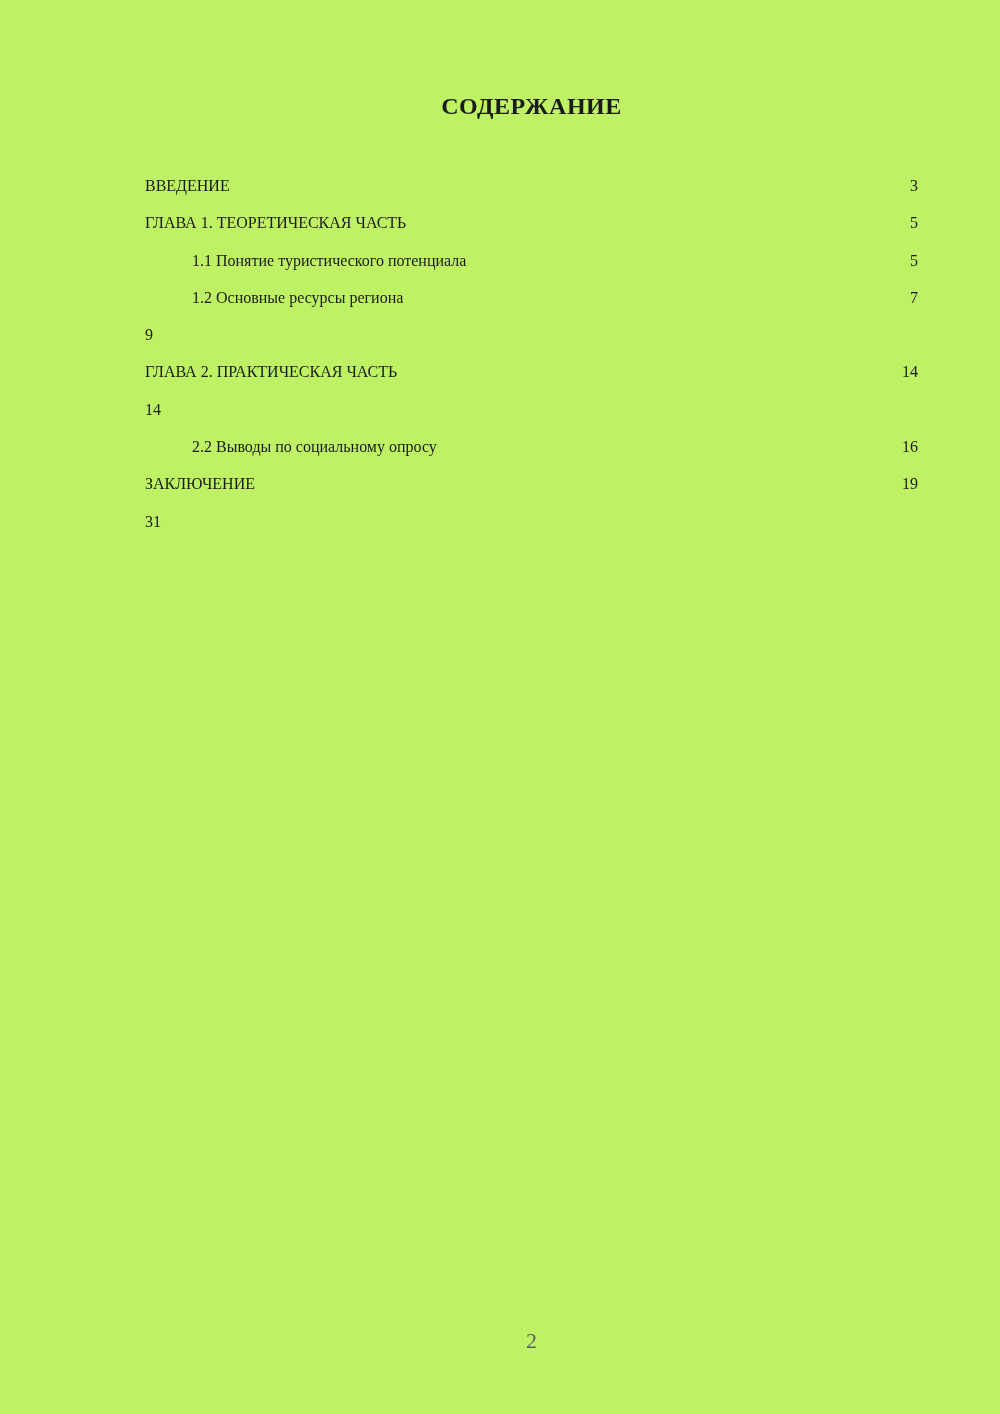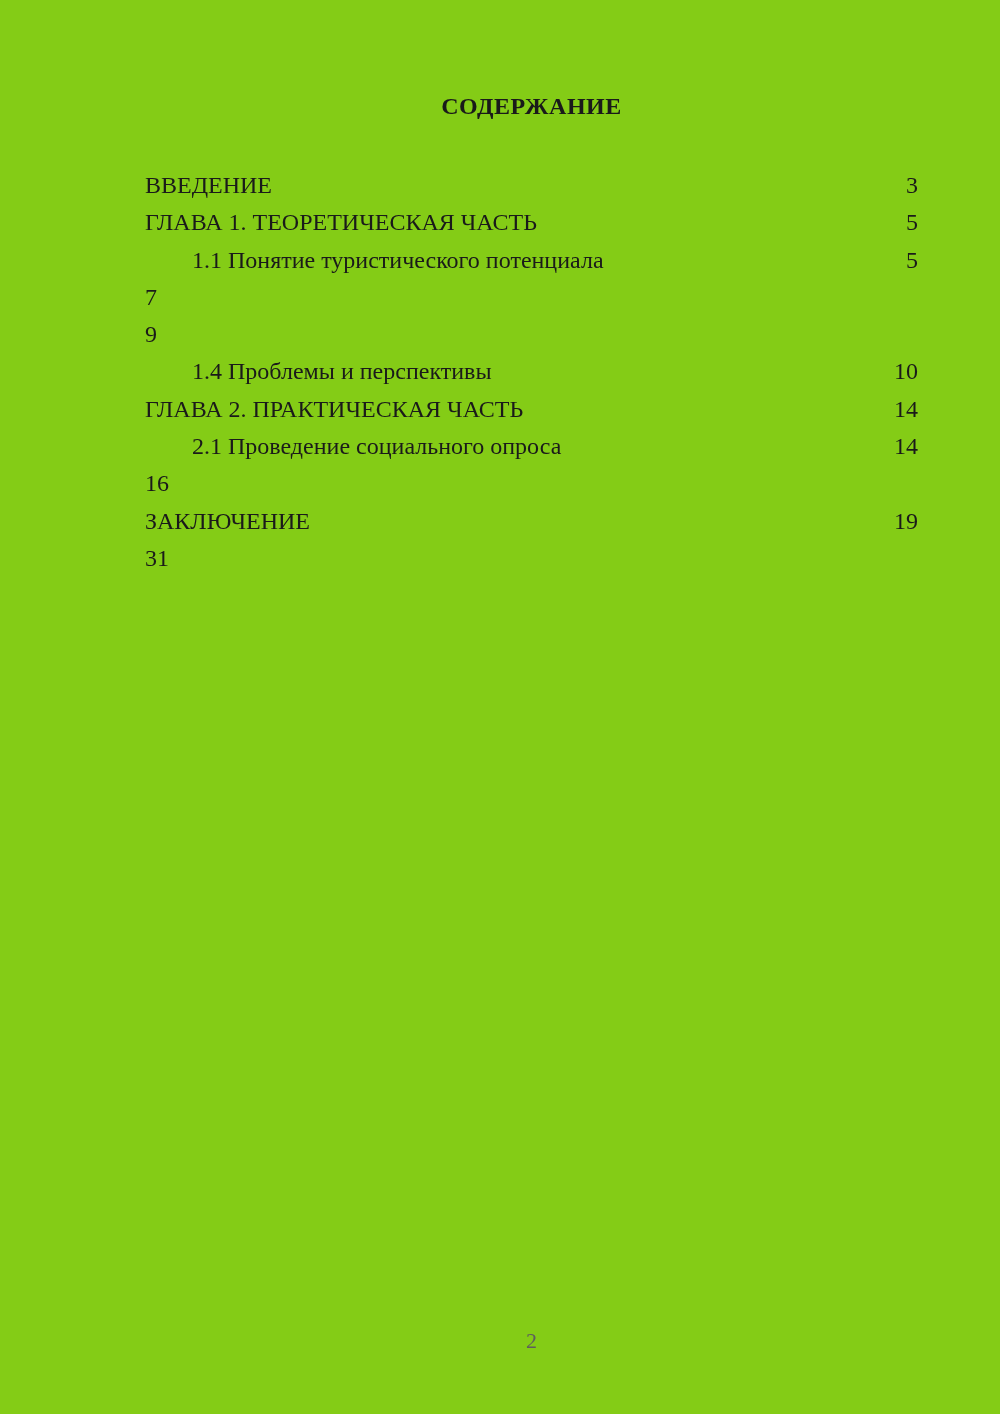--- a/index.html
+++ b/index.html
@@ -1,21 +1,21 @@
 <!DOCTYPE html>
 <html><head>
 <meta charset="utf-8">
 <style>
   * { margin: 0; padding: 0; box-sizing: border-box; }
   html, body { background: #ffffff; }
   .page {
     position: relative;
     width: 1000px;
     height: 1414px;
-    background: #84cc16;
+    background: #bef264;
     font-family: "Liberation Serif", "DejaVu Serif", serif;
     color: #1a1a1a;
     overflow: hidden;
   }
   .doc-title {
     position: absolute;
     top: 93px;
     left: 145px;
     right: 82px;
     text-align: center;
@@ -28,21 +28,21 @@
     position: absolute;
     top: 167px;
     left: 145px;
     right: 82px;
   }
   .toc-row {
     display: flex;
     justify-content: space-between;
     align-items: baseline;
     line-height: 37.3px;
-    font-size: 24px;
+    font-size: 16px;
   }
   .toc-row.indent .toc-label {
     padding-left: 47px;
   }
   .toc-label {
     white-space: nowrap;
     color: #1a1a1a;
   }
   .toc-page {
     white-space: nowrap;
@@ -77,43 +77,40 @@
       <span class="toc-label">ГЛАВА 1. ТЕОРЕТИЧЕСКАЯ ЧАСТЬ</span>
       <span class="toc-page">5</span>
     </div>
 
     <div class="toc-row indent">
       <span class="toc-label">1.1 Понятие туристического потенциала</span>
       <span class="toc-page">5</span>
     </div>
 
     <div class="toc-row indent">
+      <span class="toc-label">1.2 Основные ресурсы региона</span>
       <span class="toc-page">7</span>
     </div>
 
     <div class="toc-row indent">
       <span class="toc-page">9</span>
     </div>
 
-    <div class="toc-row indent">
-      <span class="toc-label">1.4 Проблемы и перспективы</span>
-      <span class="toc-page">10</span>
-    </div>
 
     <div class="toc-row">
       <span class="toc-label">ГЛАВА 2. ПРАКТИЧЕСКАЯ ЧАСТЬ</span>
       <span class="toc-page">14</span>
     </div>
 
     <div class="toc-row indent">
-      <span class="toc-label">2.1 Проведение социального опроса</span>
       <span class="toc-page">14</span>
     </div>
 
     <div class="toc-row indent">
+      <span class="toc-label">2.2 Выводы по социальному опросу</span>
       <span class="toc-page">16</span>
     </div>
 
     <div class="toc-row">
       <span class="toc-label">ЗАКЛЮЧЕНИЕ</span>
       <span class="toc-page">19</span>
     </div>
 
     <div class="toc-row">
       <span class="toc-page">31</span>

